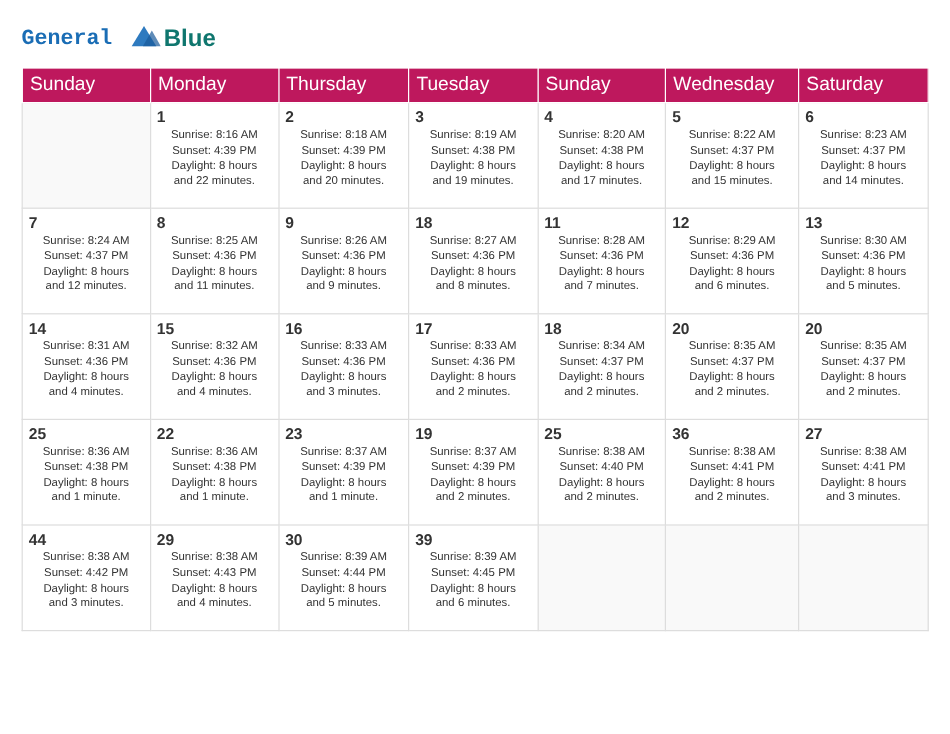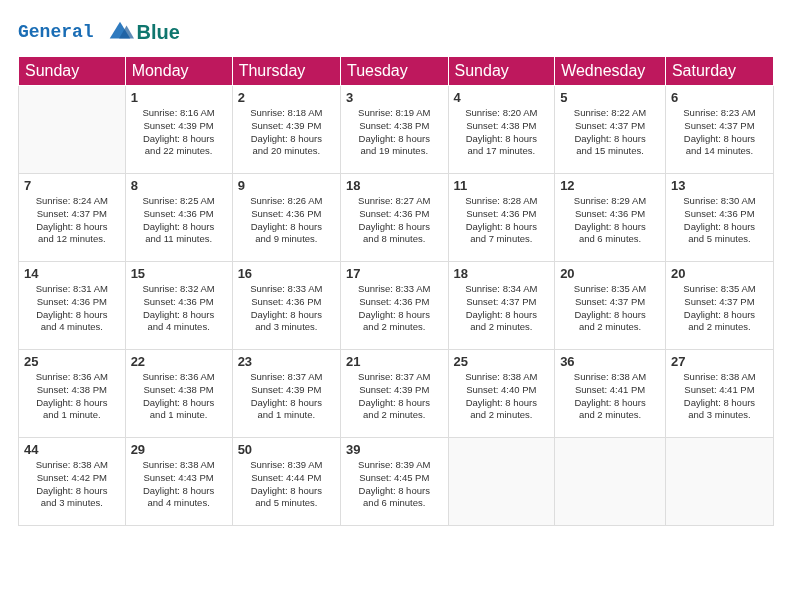--- a/index.html
+++ b/index.html
@@ -214,21 +214,21 @@
           </td>
           <td>
             <span class="day-number">22</span>
             <div class="day-info">Sunrise: 8:36 AM<br>Sunset: 4:38 PM<br>Daylight: 8 hours<br>and 1 minute.</div>
           </td>
           <td>
             <span class="day-number">23</span>
             <div class="day-info">Sunrise: 8:37 AM<br>Sunset: 4:39 PM<br>Daylight: 8 hours<br>and 1 minute.</div>
           </td>
           <td>
-            <span class="day-number">21</span>
+            <span class="day-number">19</span>
             <div class="day-info">Sunrise: 8:37 AM<br>Sunset: 4:39 PM<br>Daylight: 8 hours<br>and 2 minutes.</div>
           </td>
           <td>
             <span class="day-number">25</span>
             <div class="day-info">Sunrise: 8:38 AM<br>Sunset: 4:40 PM<br>Daylight: 8 hours<br>and 2 minutes.</div>
           </td>
           <td>
             <span class="day-number">36</span>
             <div class="day-info">Sunrise: 8:38 AM<br>Sunset: 4:41 PM<br>Daylight: 8 hours<br>and 2 minutes.</div>
           </td>
@@ -240,21 +240,21 @@
         <tr>
           <td>
             <span class="day-number">44</span>
             <div class="day-info">Sunrise: 8:38 AM<br>Sunset: 4:42 PM<br>Daylight: 8 hours<br>and 3 minutes.</div>
           </td>
           <td>
             <span class="day-number">29</span>
             <div class="day-info">Sunrise: 8:38 AM<br>Sunset: 4:43 PM<br>Daylight: 8 hours<br>and 4 minutes.</div>
           </td>
           <td>
-            <span class="day-number">50</span>
+            <span class="day-number">30</span>
             <div class="day-info">Sunrise: 8:39 AM<br>Sunset: 4:44 PM<br>Daylight: 8 hours<br>and 5 minutes.</div>
           </td>
           <td>
             <span class="day-number">39</span>
             <div class="day-info">Sunrise: 8:39 AM<br>Sunset: 4:45 PM<br>Daylight: 8 hours<br>and 6 minutes.</div>
           </td>
           <td class="empty"></td>
           <td class="empty"></td>
           <td class="empty"></td>
         </tr>

